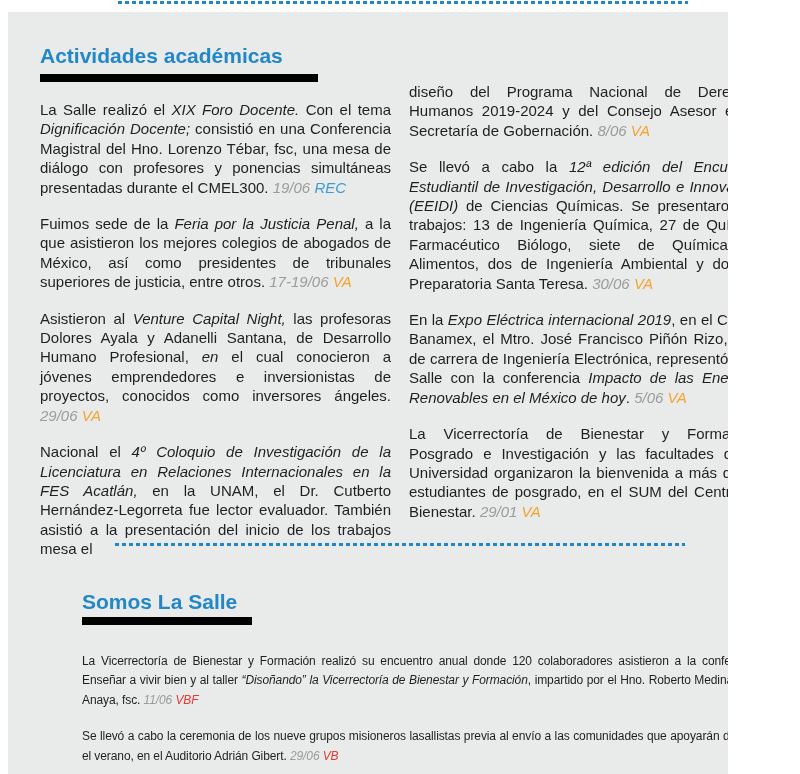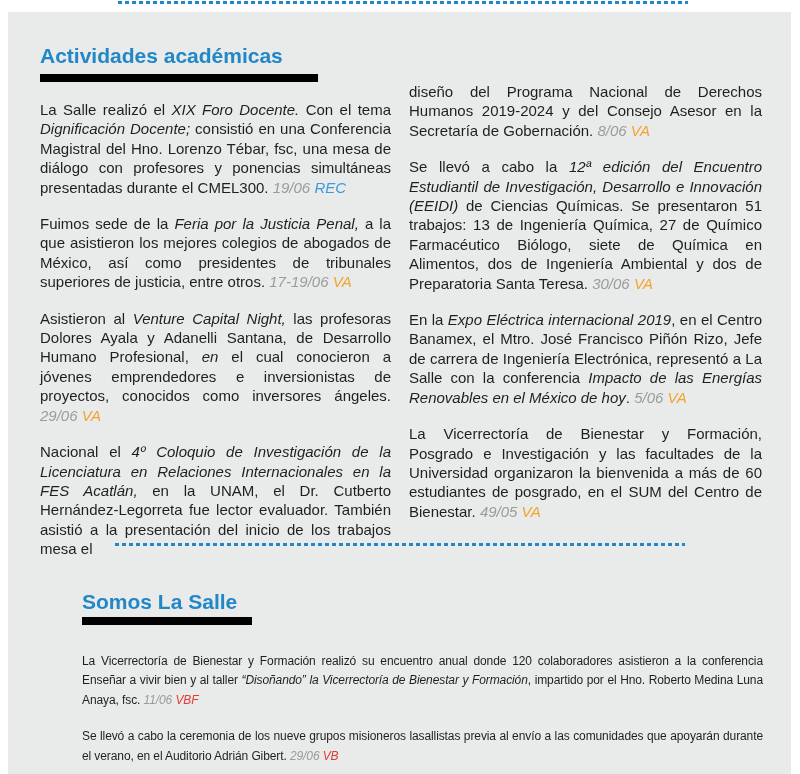--- a/index.html
+++ b/index.html
@@ -2,21 +2,21 @@
 <html lang="es"><head>
 <meta charset="utf-8">
 <style>
   html,body{margin:0;padding:0;}
   body{
     width:800px;height:774px;
     font-family:"Liberation Sans","DejaVu Sans",sans-serif;
     background:#ffffff;
   }
   .page{
-    position:relative;width:800px;height:774px;
+    position:relative;width:728px;height:774px;
     background:#ffffff;overflow:hidden;
   }
   .panel{
     position:absolute;left:8px;top:12px;width:783px;height:762px;
     background:#e9eaea;
   }
   .dashed{
     position:absolute;height:3px;
     background:repeating-linear-gradient(90deg,#2287c7 0px,#2287c7 4px,transparent 4px,transparent 7px);
   }
@@ -62,21 +62,21 @@
     <p class="news"><span>La Salle realizó el </span><span style="font-style: italic;">XIX Foro Docente.</span><span> Con el tema </span><span style="font-style: italic;">Dignificación Docente;</span><span> consistió en una Conferencia Magistral del Hno. Lorenzo Tébar, fsc, una mesa de diálogo con profesores y ponencias simultáneas presentadas durante el CMEL300. </span><span style="font-style: italic; color: rgb(155, 155, 155);">19/06 </span><span style="font-style: italic; color: rgb(62, 155, 214);">REC</span></p>
     <p class="news"><span>Fuimos sede de la </span><span style="font-style: italic;">Feria por la Justicia Penal,</span><span> a la que asistieron los mejores colegios de abogados de México, así como presidentes de tribunales superiores de justicia, entre otros. </span><span style="font-style: italic; color: rgb(155, 155, 155);">17-19/06 </span><span style="font-style: italic; color: rgb(242, 164, 46);">VA</span></p>
     <p class="news"><span>Asistieron al </span><span style="font-style: italic;">Venture Capital Night,</span><span> las profesoras Dolores Ayala y Adanelli Santana, de Desarrollo Humano Profesional, </span><span style="font-style: italic;">en</span><span> el cual conocieron a jóvenes emprendedores e inversionistas de proyectos, conocidos como inversores ángeles. </span><span style="font-style: italic; color: rgb(155, 155, 155);">29/06 </span><span style="font-style: italic; color: rgb(242, 164, 46);">VA</span></p>
     <p class="news"><span>Nacional el </span><span style="font-style: italic;">4º Coloquio de Investigación de la Licenciatura en Relaciones Internacionales en la FES Acatlán,</span><span> en la UNAM, el Dr. Cutberto Hernández-Legorreta fue lector evaluador. También asistió a la presentación del inicio de los trabajos mesa el</span></p>
   </div>
 
   <div class="col col-right">
     <p class="news"><span>diseño del Programa Nacional de Derechos Humanos 2019-2024 y del Consejo Asesor en la Secretaría de Gobernación. </span><span style="font-style: italic; color: rgb(155, 155, 155);">8/06 </span><span style="font-style: italic; color: rgb(242, 164, 46);">VA</span></p>
     <p class="news"><span>Se llevó a cabo la </span><span style="font-style: italic;">12ª edición del Encuentro Estudiantil de Investigación, Desarrollo e Innovación (EEIDI)</span><span> de Ciencias Químicas. Se presentaron 51 trabajos: 13 de Ingeniería Química, 27 de Químico Farmacéutico Biólogo, siete de Química en Alimentos, dos de Ingeniería Ambiental y dos de Preparatoria Santa Teresa. </span><span style="font-style: italic; color: rgb(155, 155, 155);">30/06 </span><span style="font-style: italic; color: rgb(242, 164, 46);">VA</span></p>
     <p class="news"><span>En la </span><span style="font-style: italic;">Expo Eléctrica internacional 2019</span><span>, en el Centro Banamex, el Mtro. José Francisco Piñón Rizo, Jefe de carrera de Ingeniería Electrónica, representó a La Salle con la conferencia </span><span style="font-style: italic;">Impacto de las Energías Renovables en el México de hoy</span><span>. </span><span style="font-style: italic; color: rgb(155, 155, 155);">5/06 </span><span style="font-style: italic; color: rgb(242, 164, 46);">VA</span></p>
-    <p class="news"><span>La Vicerrectoría de Bienestar y Formación, Posgrado e Investigación y las facultades de la Universidad organizaron la bienvenida a más de 60 estudiantes de posgrado, en el SUM del Centro de Bienestar. </span><span style="font-style: italic; color: rgb(155, 155, 155);">49/05 </span><span style="font-style: italic; color: rgb(242, 164, 46);">VA</span></p>
+    <p class="news"><span>La Vicerrectoría de Bienestar y Formación, Posgrado e Investigación y las facultades de la Universidad organizaron la bienvenida a más de 60 estudiantes de posgrado, en el SUM del Centro de Bienestar. </span><span style="font-style: italic; color: rgb(155, 155, 155);">29/01 </span><span style="font-style: italic; color: rgb(242, 164, 46);">VA</span></p>
   </div>
 
   <div class="dashed mid"></div>
 
   <h1 class="section-title title-somos">Somos La Salle</h1>
   <div class="title-bar bar-somos"></div>
 
   <div class="somos-body">
     <p class="news"><span>La Vicerrectoría de Bienestar y Formación realizó su encuentro anual donde 120 colaboradores asistieron a la conferencia Enseñar a vivir bien y al taller </span><span style="font-style: italic;">“Disoñando” la Vicerrectoría de Bienestar y Formación</span><span>, impartido por el Hno. Roberto Medina Luna Anaya, fsc. </span><span style="font-style: italic; color: rgb(155, 155, 155);">11/06 </span><span style="font-style: italic; color: rgb(226, 59, 54);">VBF</span></p>
     <p class="news"><span>Se llevó a cabo la ceremonia de los nueve grupos misioneros lasallistas previa al envío a las comunidades que apoyarán durante el verano, en el Auditorio Adrián Gibert. </span><span style="font-style: italic; color: rgb(155, 155, 155);">29/06 </span><span style="font-style: italic; color: rgb(226, 59, 54);">VB</span></p>

